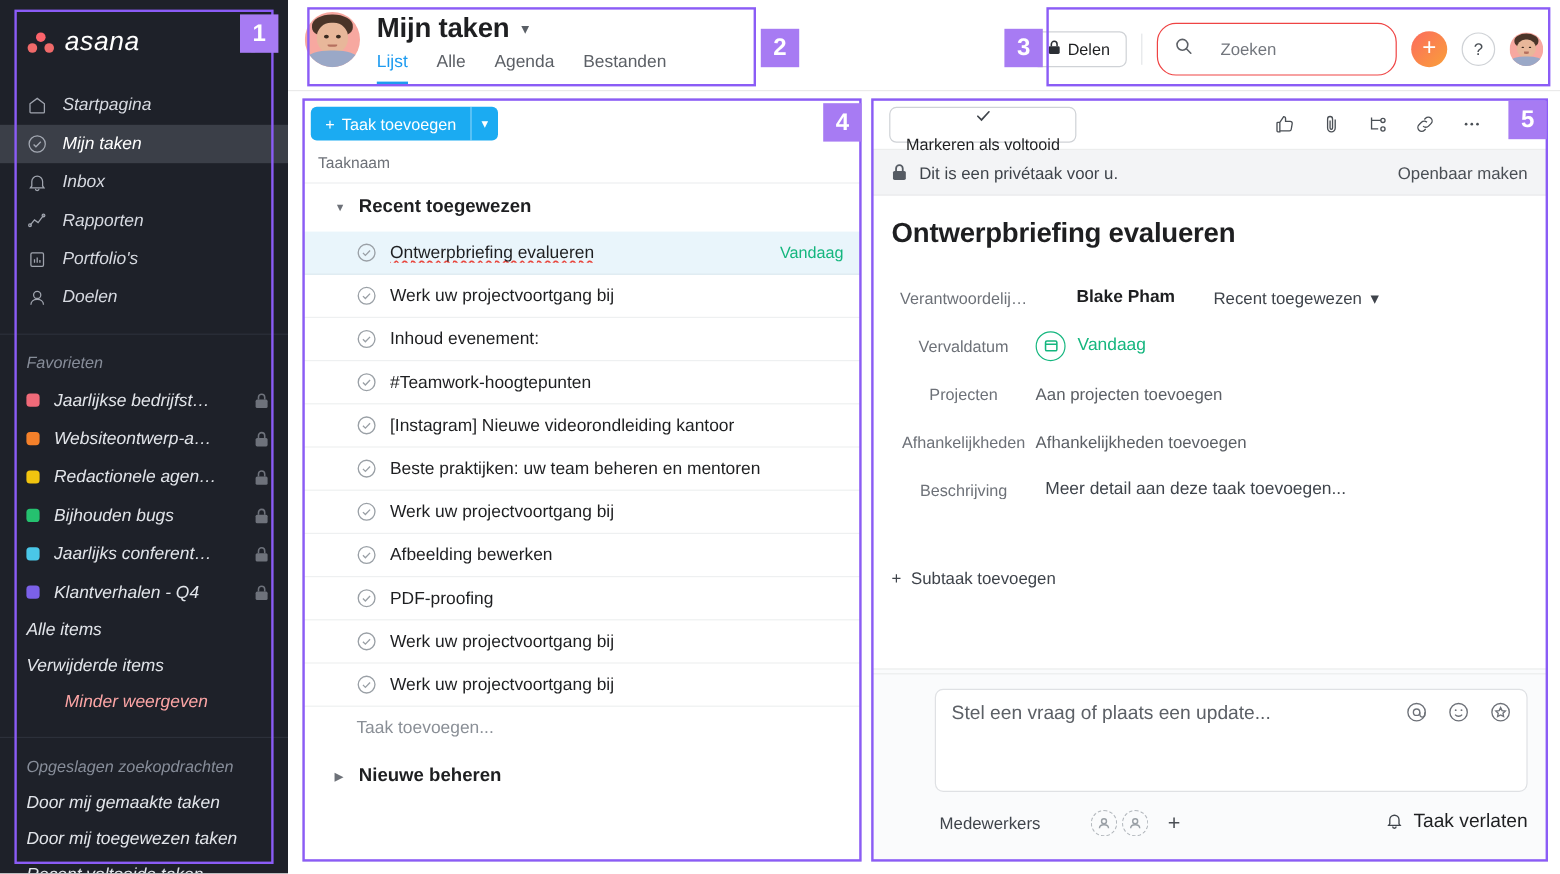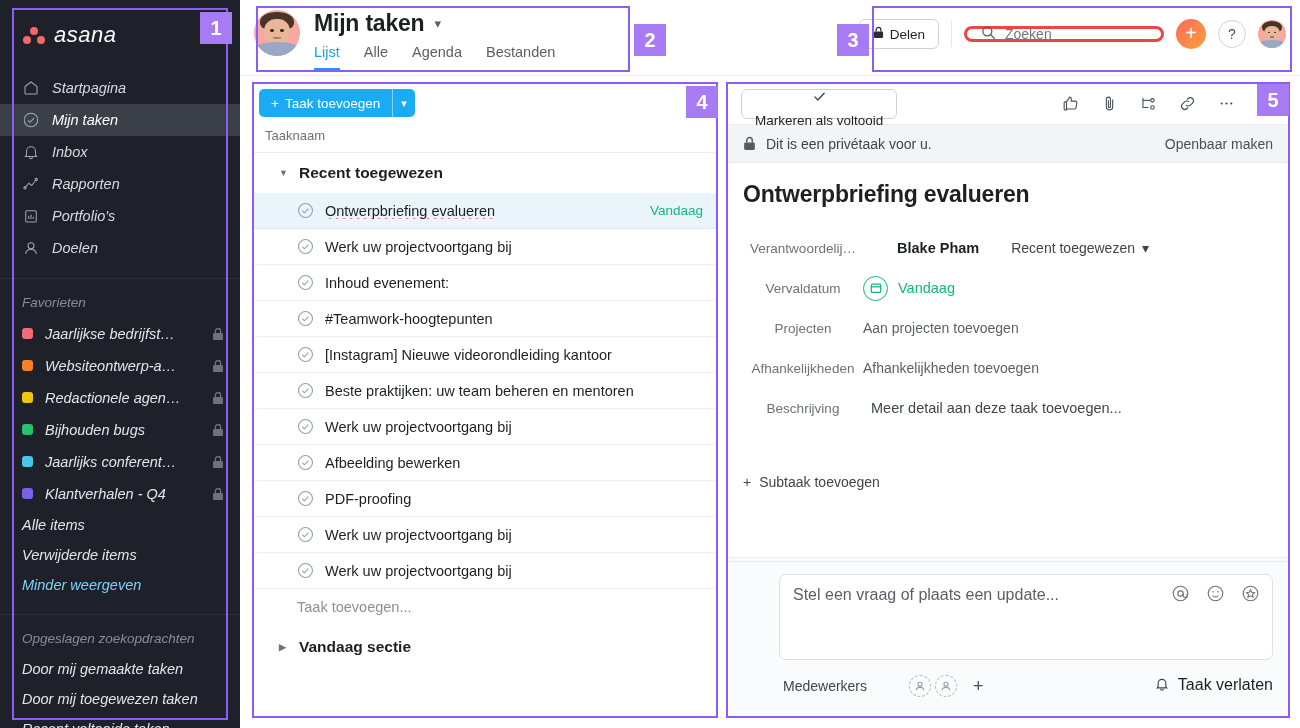--- a/index.html
+++ b/index.html
@@ -41,21 +41,21 @@
   }
   .sb-fav {
     height: 32px; display:flex; align-items:center; gap:12px; padding: 0 16px 0 22px;
     font-size:14.5px; color:#e2e5ea; cursor:pointer;
   }
   .fav-dot { width:11px; height:11px; border-radius:3px; flex:0 0 11px; }
   .fav-name { flex:1 1 auto; overflow:hidden; white-space:nowrap; text-overflow: ellipsis; }
   .lock { width:12px; height:14px; flex:0 0 12px; opacity:.55;}
   .lock svg { width:12px; height:14px; fill:#b0b5bf; }
   .sb-plain { height: 30px; display:flex; align-items:center; padding: 0 22px; font-size:14.5px; color:#e2e5ea; cursor:pointer;}
-  .sb-muted { color:#7dd3fc; }
+  .sb-muted { color:#fca5a5;margin-left:32px; }
 
   
   #header {
     position:absolute; left:240px; top:0; width: 1060px; height:76px;
     background:#fff; border-bottom:1px solid #eaeaea;
   }
   .hdr-left { position:absolute; left:14px; top:8px; display:flex; align-items:flex-start; gap:14px;}
   .proj-avatar { width:46px; height:46px; border-radius:50%; overflow:hidden; flex:0 0 46px; margin-top:2px; }
   .hdr-titles { padding-top:2px; }
   .hdr-title-row { display:flex; align-items:center; gap:10px; }
@@ -65,22 +65,22 @@
   .hdr-tab { font-size:14.5px; color:#5c6066; padding-bottom:8px; cursor:pointer; }
   .hdr-tab.active { color:#1d9bf0; border-bottom:2.5px solid #1d9bf0; font-weight:400;}
 
   .hdr-right { position:absolute; right:14px; top:19px; display:flex; align-items:center; gap:12px;}
   .btn-share {
     height:30px; padding:0 13px; border:1px solid #cfd2d6; border-radius:6px; background:#fff;
     display:flex; align-items:center; gap:6px; font-size:13.5px; color:#1e1f21; cursor:pointer;
   }
   .vsep { width:1px; height:26px; background:#e3e5e8; }
   .search-box {
-    width:200px; height:16px; border:3px solid #ef4444; border-radius:16px; background:#fff;
-    display:flex; align-items:center; gap:9px; padding:0 14px; cursor:text;
+    width:200px; height:44px; border:1px solid #ef4444; border-radius:16px; background:#fff;
+    display:flex; align-items:center; gap:23px; padding:0 14px; cursor:text;
   }
   .search-box span.ph { font-size:14px; color:#72767d; }
   .btn-plus {
     width:30px; height:30px; border-radius:50%;
     background: linear-gradient(135deg,#fc6b5d 0%, #f9a03a 100%);
     color:#fff; font-size:20px; line-height:28px; text-align:center; cursor:pointer; font-weight:300;
   }
   .btn-help {
     width:28px; height:28px; border-radius:50%; border:1px solid #cfd2d6; background:#fff;
     color:#4a4f55; font-size:14px; line-height:26px; text-align:center; cursor:pointer;
@@ -490,21 +490,21 @@
               <path d="M6.4 10.3l2.4 2.4 4.6-4.8" fill="none" stroke="#9aa0a6" stroke-width="1.3"></path>
             </svg></span>
         <span class="task-name">Werk uw projectvoortgang bij</span>
       </div>
     </div>
 
     <div class="add-task-inline">Taak toevoegen...</div>
 
     <div class="newsec-row">
       <span class="sec-caret">▶</span>
-      <span>Vandaag sectie</span>
+      <span>Nieuwe beheren</span>
     </div>
   </div>
 
   <div id="detail-panel">
     <div class="dp-toolbar">
       <div class="btn-complete">
         <span><svg width="13" height="13" viewBox="0 0 14 14">
               <path d="M2 7.4l3.3 3.3L12 3.4" fill="none" stroke="#3f444b" stroke-width="1.5" stroke-linecap="round"></path>
             </svg></span>
         <span>Markeren als voltooid</span>

